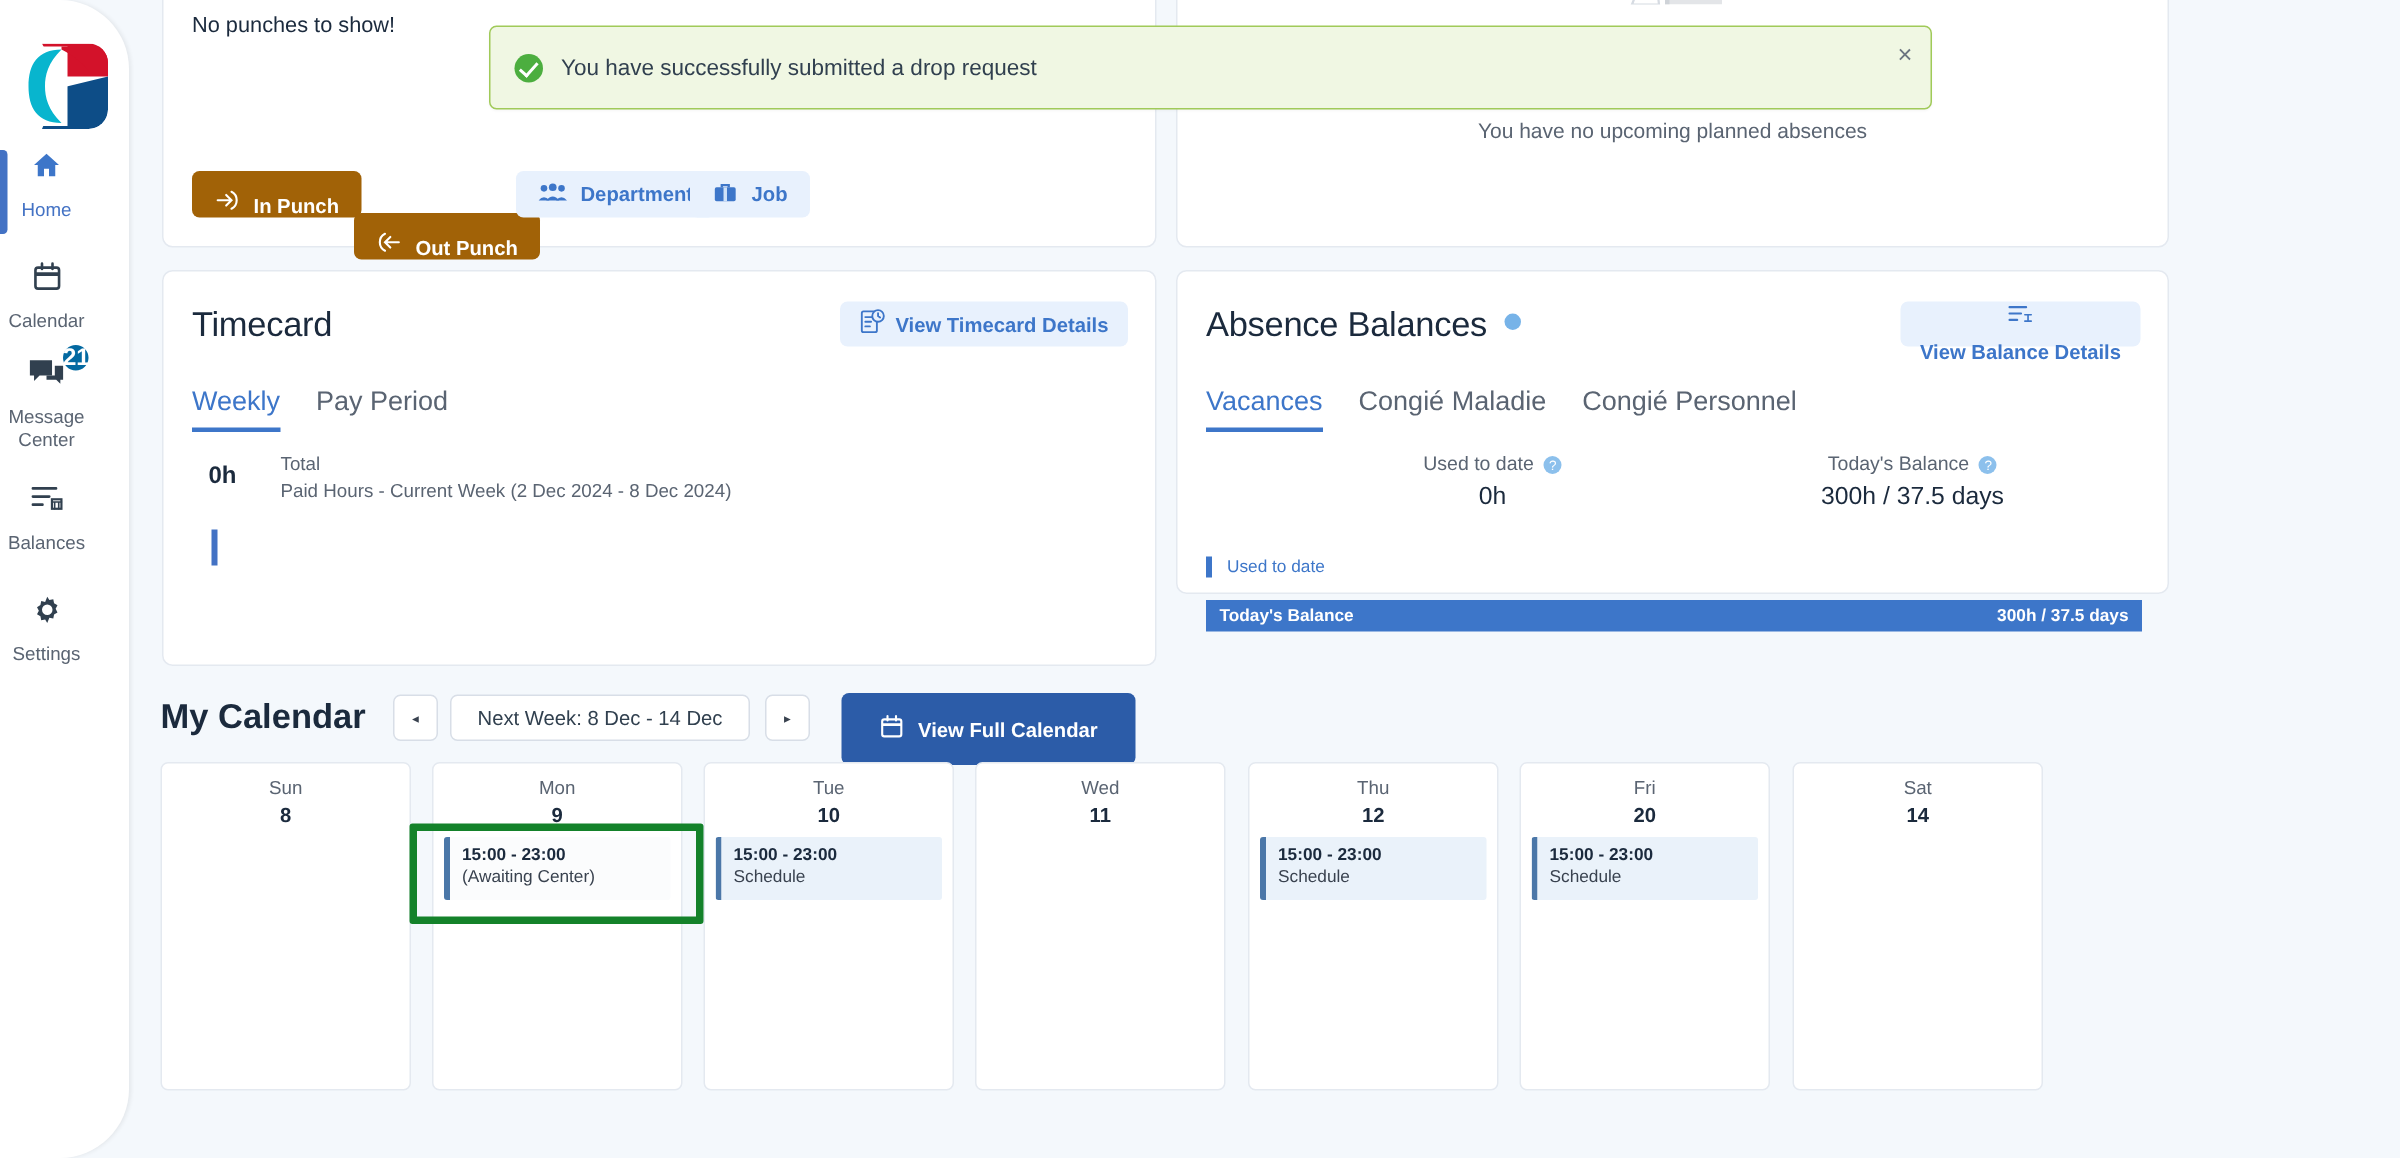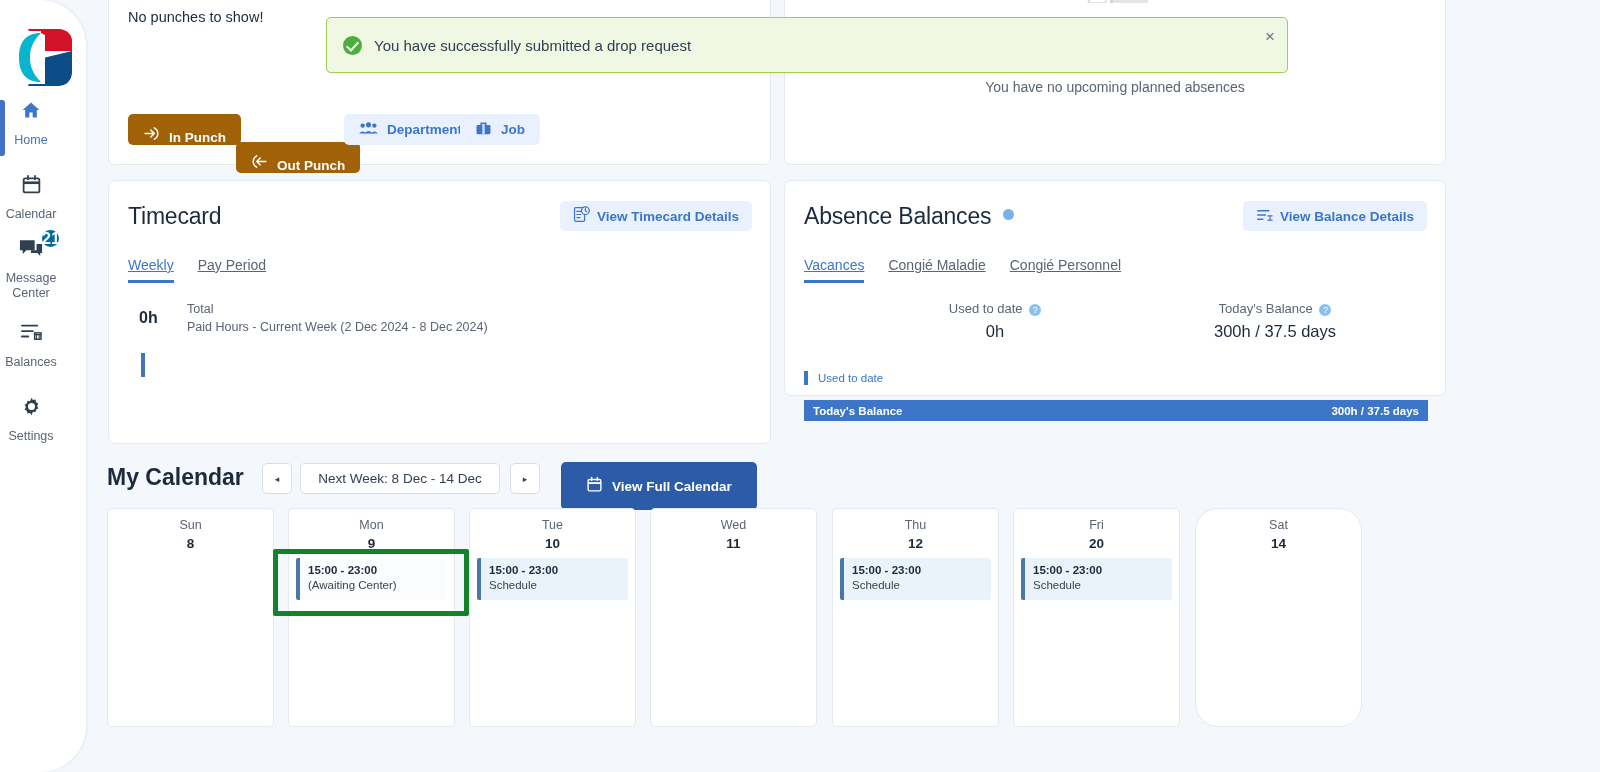--- a/index.html
+++ b/index.html
@@ -80,24 +80,23 @@
     font-size: 13.5px; font-weight: bold;
     display: flex; align-items: center; gap: 7px;
     padding: 0 13px;
     height: 30px;
     cursor: pointer;
     white-space: nowrap;
   }
 
   .tabs { position: absolute; display: flex; gap: 24px; }
   .tab {
-    font-size: 14px; color: #5a6472;
+    font-size: 18px; color: #5a6472;
     padding-bottom: 7px; cursor: pointer;
     white-space: nowrap;
-    text-decoration: underline;
   }
   .tab.active { color: #3d76c9; border-bottom: 3px solid #3d76c9; }
 
   
   .punch-btn {
     position: absolute;
     height: 31px; border-radius: 5px;
     display: flex; align-items: center; gap: 9px;
     padding: 0 15px;
     font-size: 13.5px; font-weight: bold;
@@ -367,21 +366,21 @@
   <div style="position:absolute; left:32px; top:172px; width:4px; height:24px; background:#4372c4;"></div>
 </div>
 
 <div class="card" style="left:784px; top:180px; width:662px; height:216px;">
 
   <div class="card-title" style="position:absolute; left:19px; top:22px;">
     <span>Absence Balances</span>
     <span style="display:inline-block; width:11px; height:11px; border-radius:50%; background:#77b3e8; vertical-align:middle; margin-left:5px; position:relative; top:-3px;"></span>
   </div>
 
-  <div class="detail-btn" style="right:18px; top:20px;">
+  <div class="detail-btn" style="right:18px; top:20px;flex-direction:column;">
     <span>
       <svg width="17" height="16" viewBox="0 0 20 18" stroke="#3d76c9" stroke-width="1.7" fill="none" stroke-linecap="round">
         <path d="M2 4 h13 M2 9 h9 M2 14 h6"></path>
         <path d="M14 10 h5 M16.5 10 v5 M14 15 h5" stroke-width="1.3"></path>
       </svg>
     </span>
     <span>View Balance Details</span>
   </div>
 
   <div class="tabs" style="left:19px; top:76px;">
@@ -468,18 +467,18 @@
 
 <div class="day-cell" style="left:1013px;">
   <div class="day-name">Fri</div>
   <div class="day-num">20</div>
   <div class="event">
     <div class="event-time">15:00 - 23:00</div>
     <div class="event-sub">Schedule</div>
   </div>
 </div>
 
-<div class="day-cell" style="left:1195px;border-radius:23px;">
+<div class="day-cell" style="left:1195px;">
   <div class="day-name">Sat</div>
   <div class="day-num">14</div>
 </div>
 
 <div id="highlight-box"></div>
 
 </body></html>

